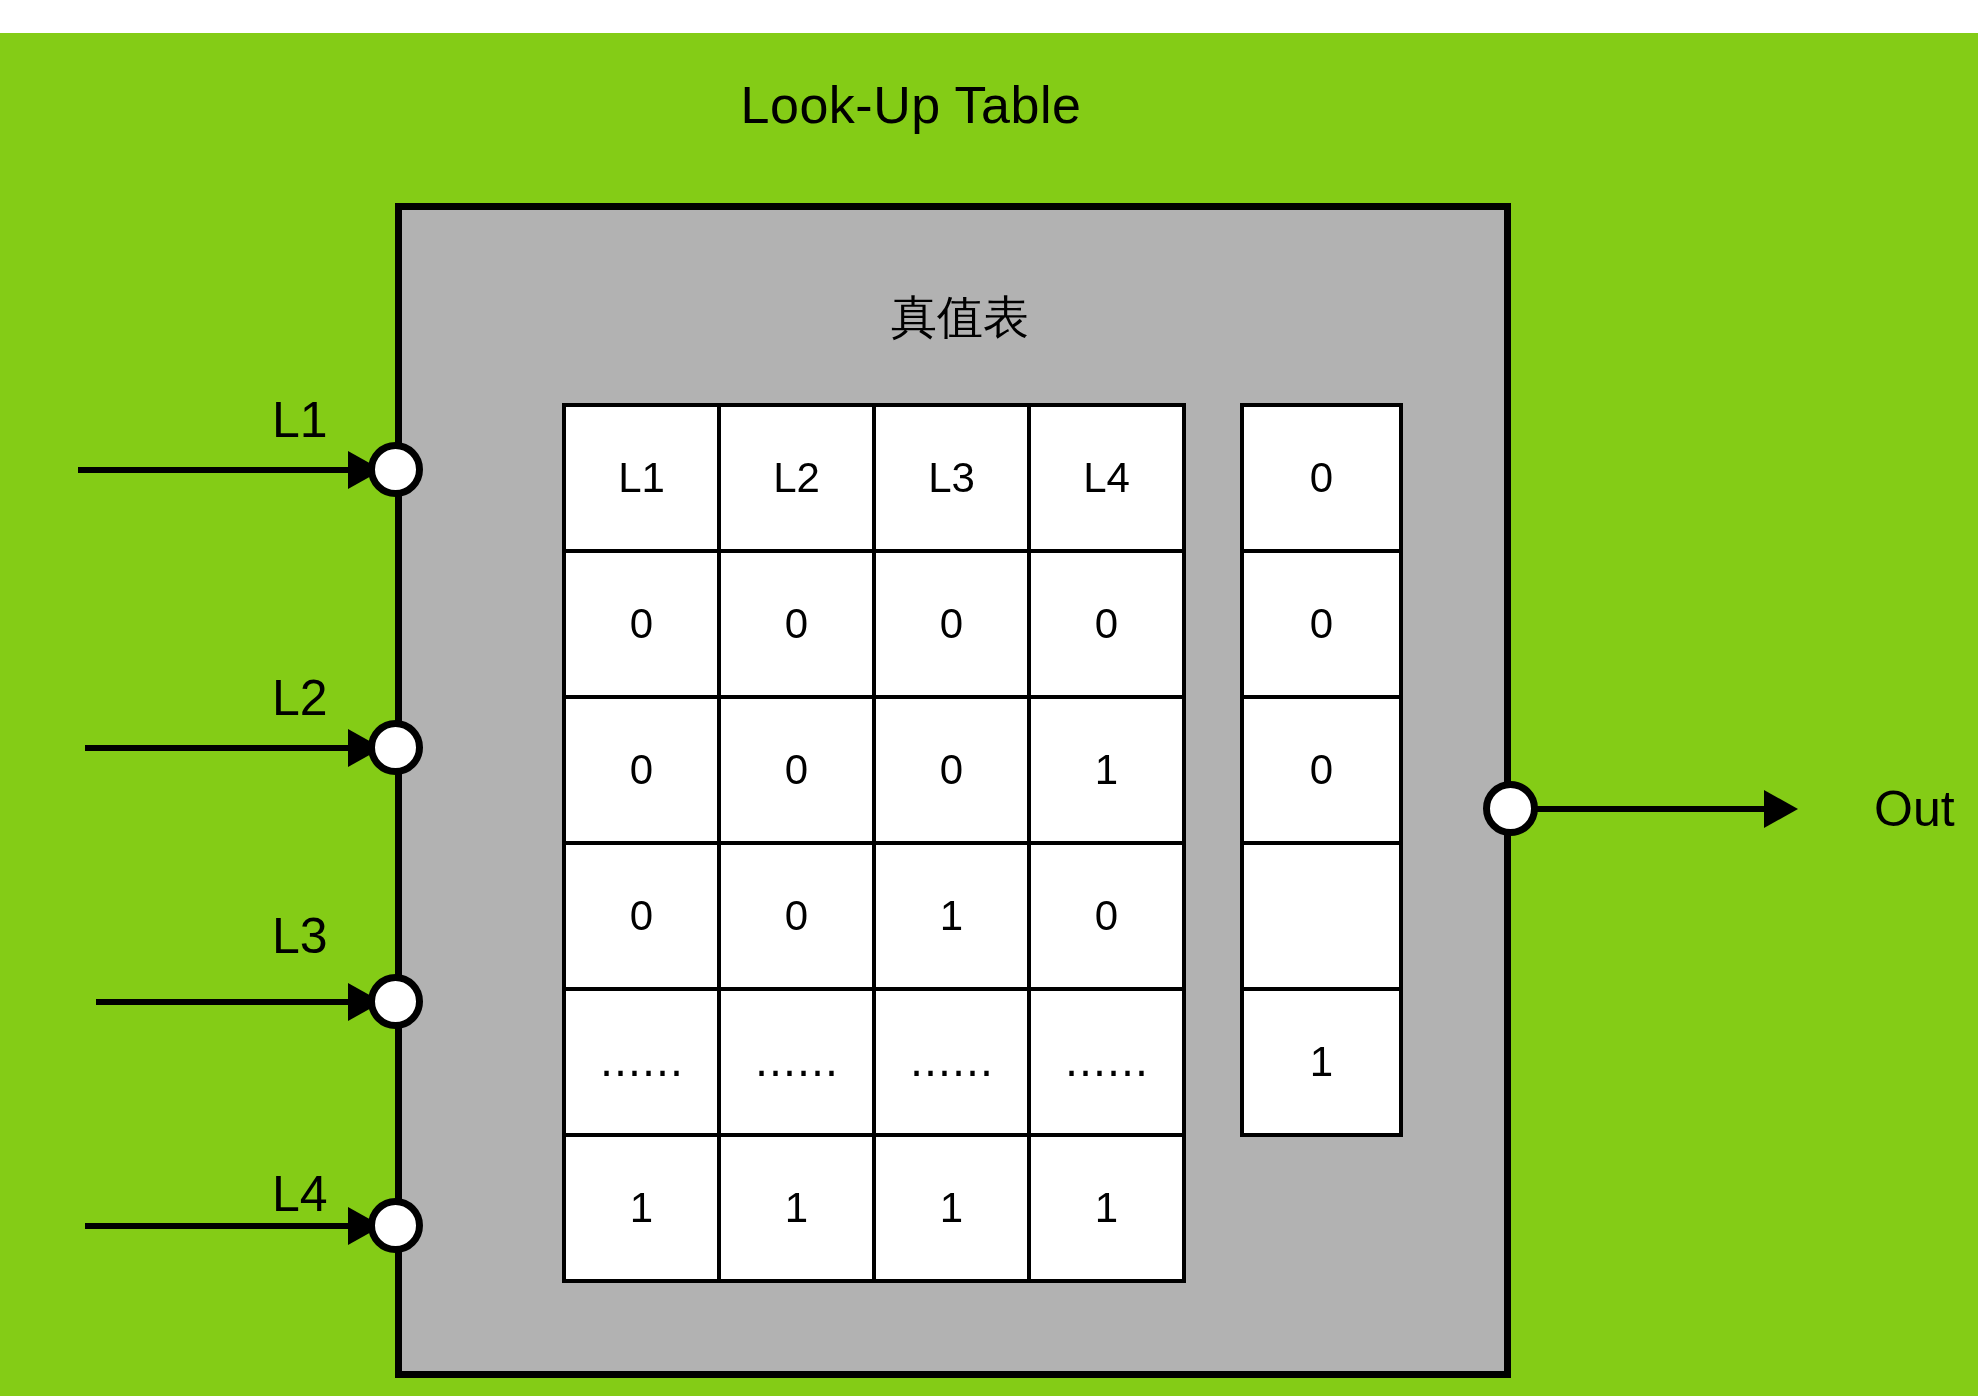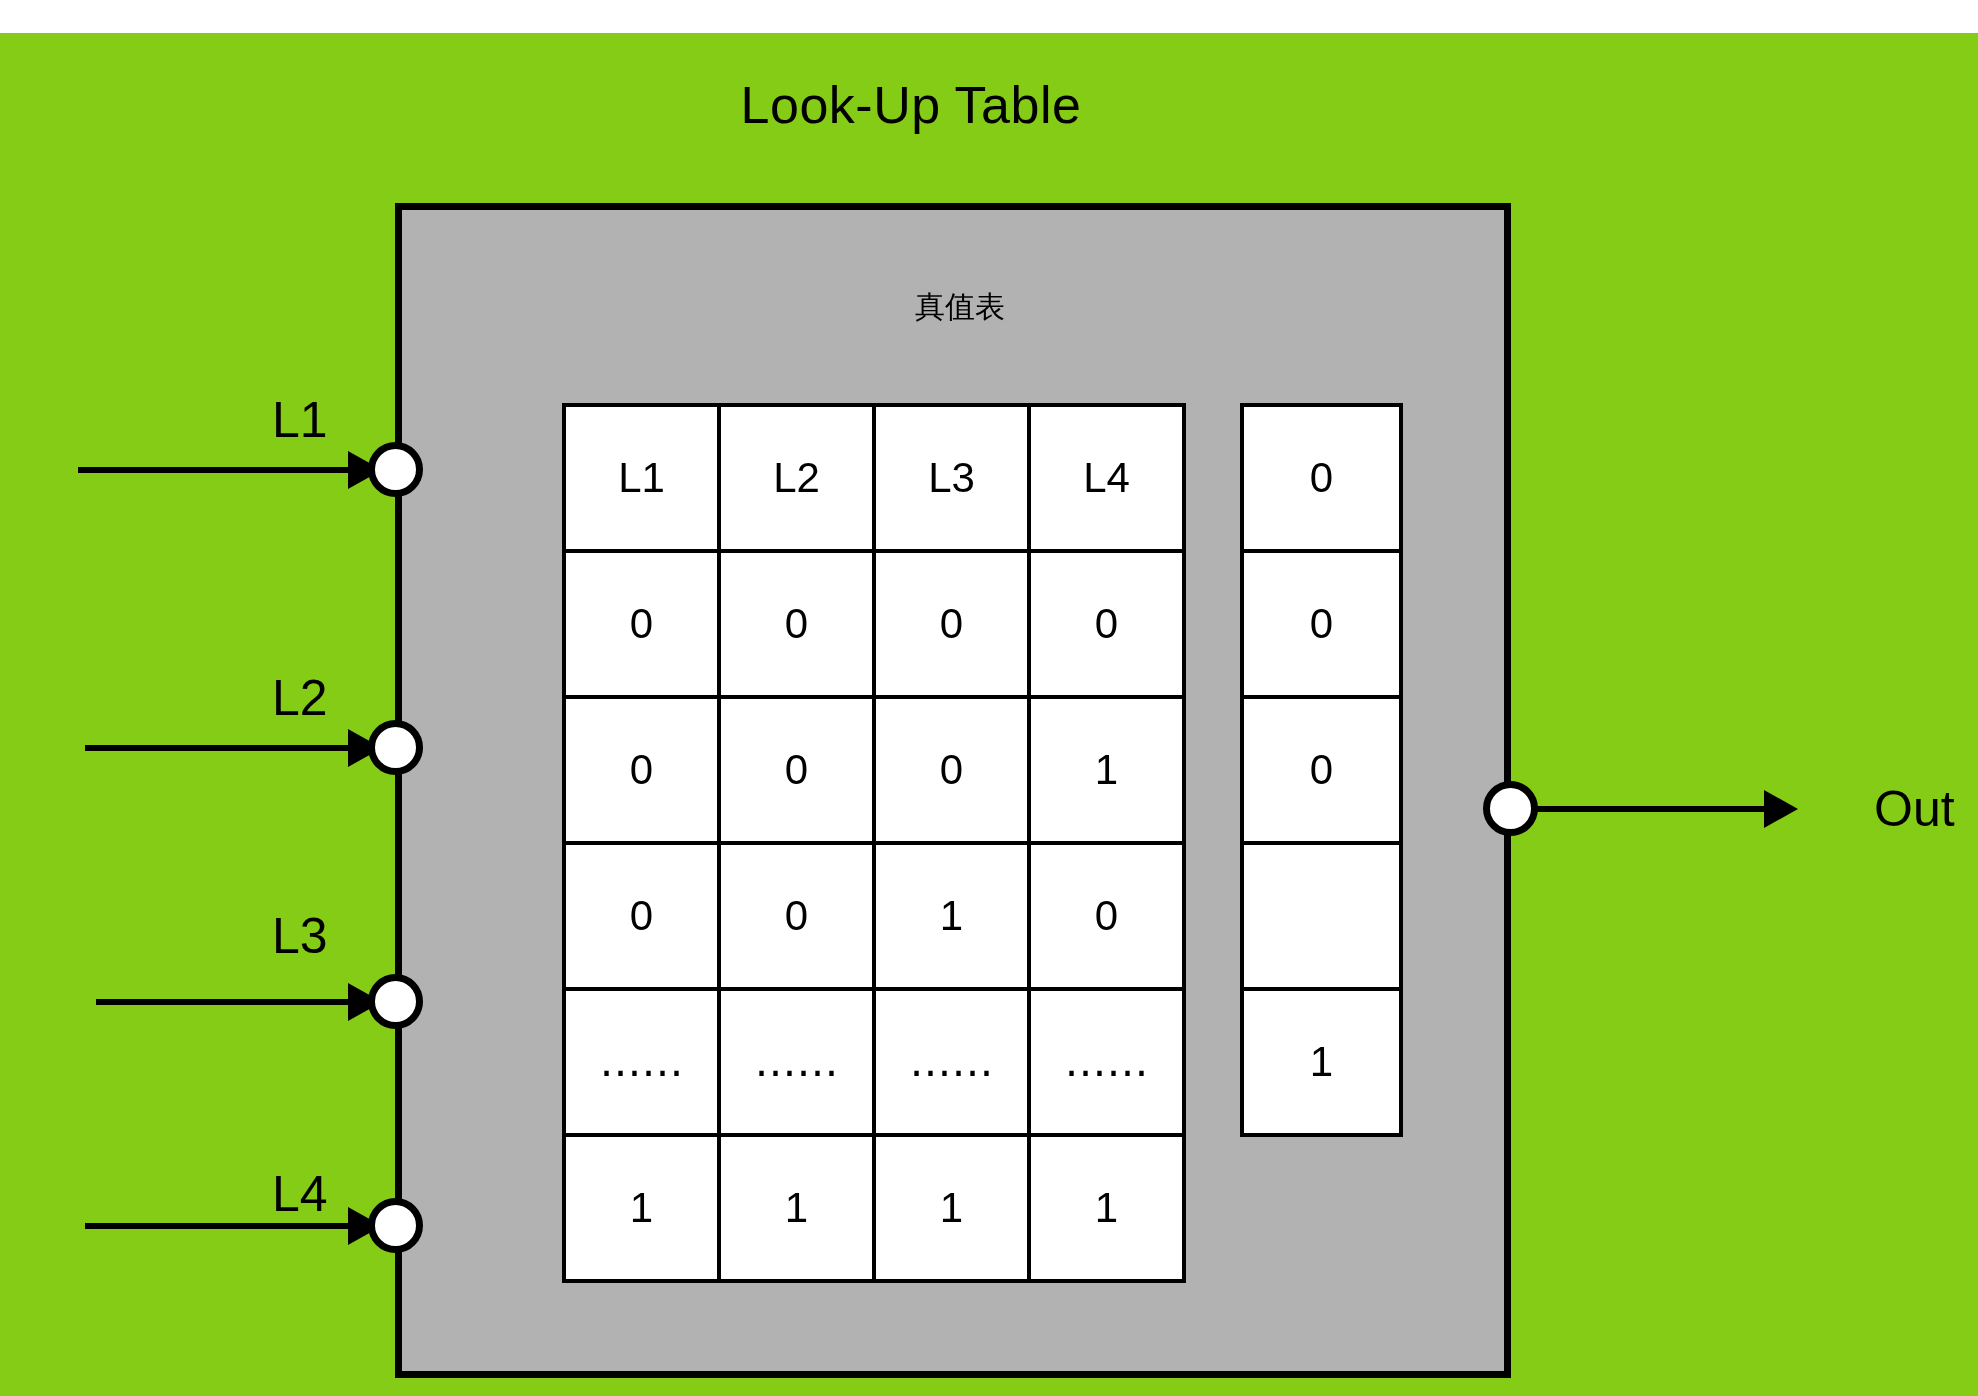--- a/index.html
+++ b/index.html
@@ -45,21 +45,21 @@
     background: #b2b2b2;
     border: 7px solid #000000;
     box-sizing: border-box;
   }
   .chip-caption {
     position: absolute;
     left: 0;
     top: 77px;
     width: 1116px;
     text-align: center;
-    font-size: 30px;
+    font-size: 46px;
     color: #000000;
     font-family: "DejaVu Sans", "Liberation Sans", sans-serif;
   }
   
   .tt-wrap {
     position: absolute;
     left: 160px;
     top: 193px;
     display: flex;
     align-items: flex-start;

